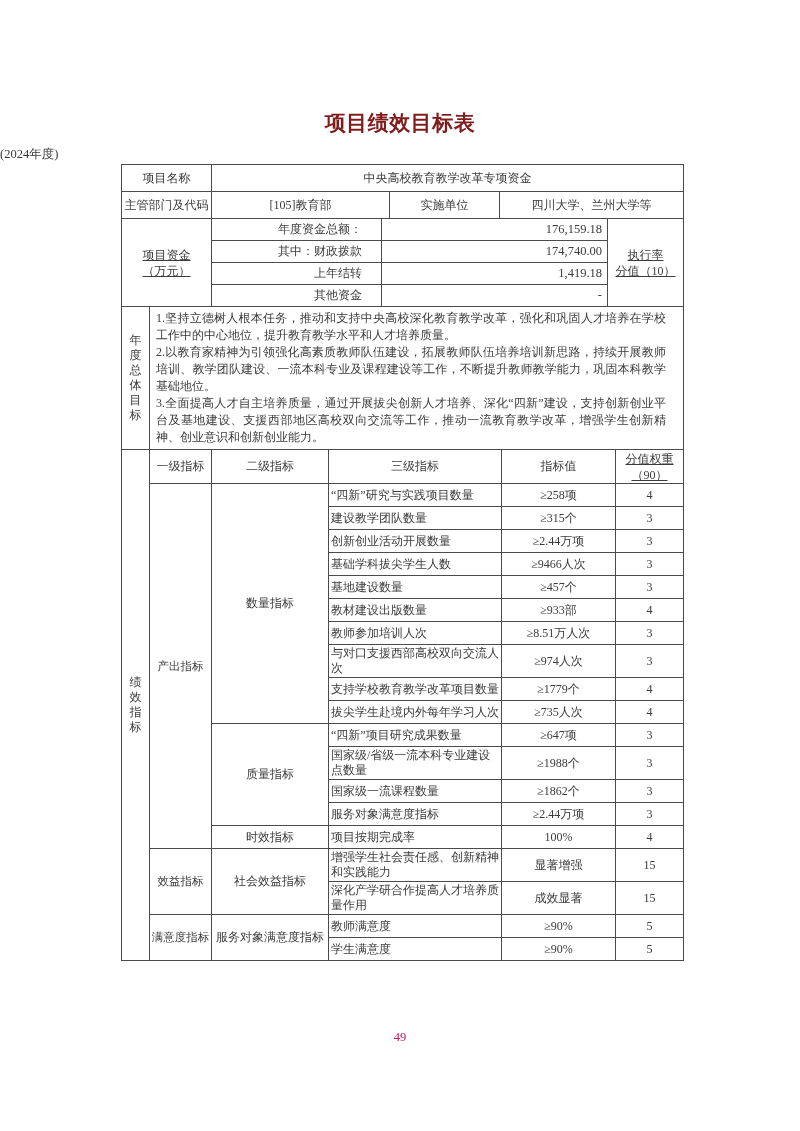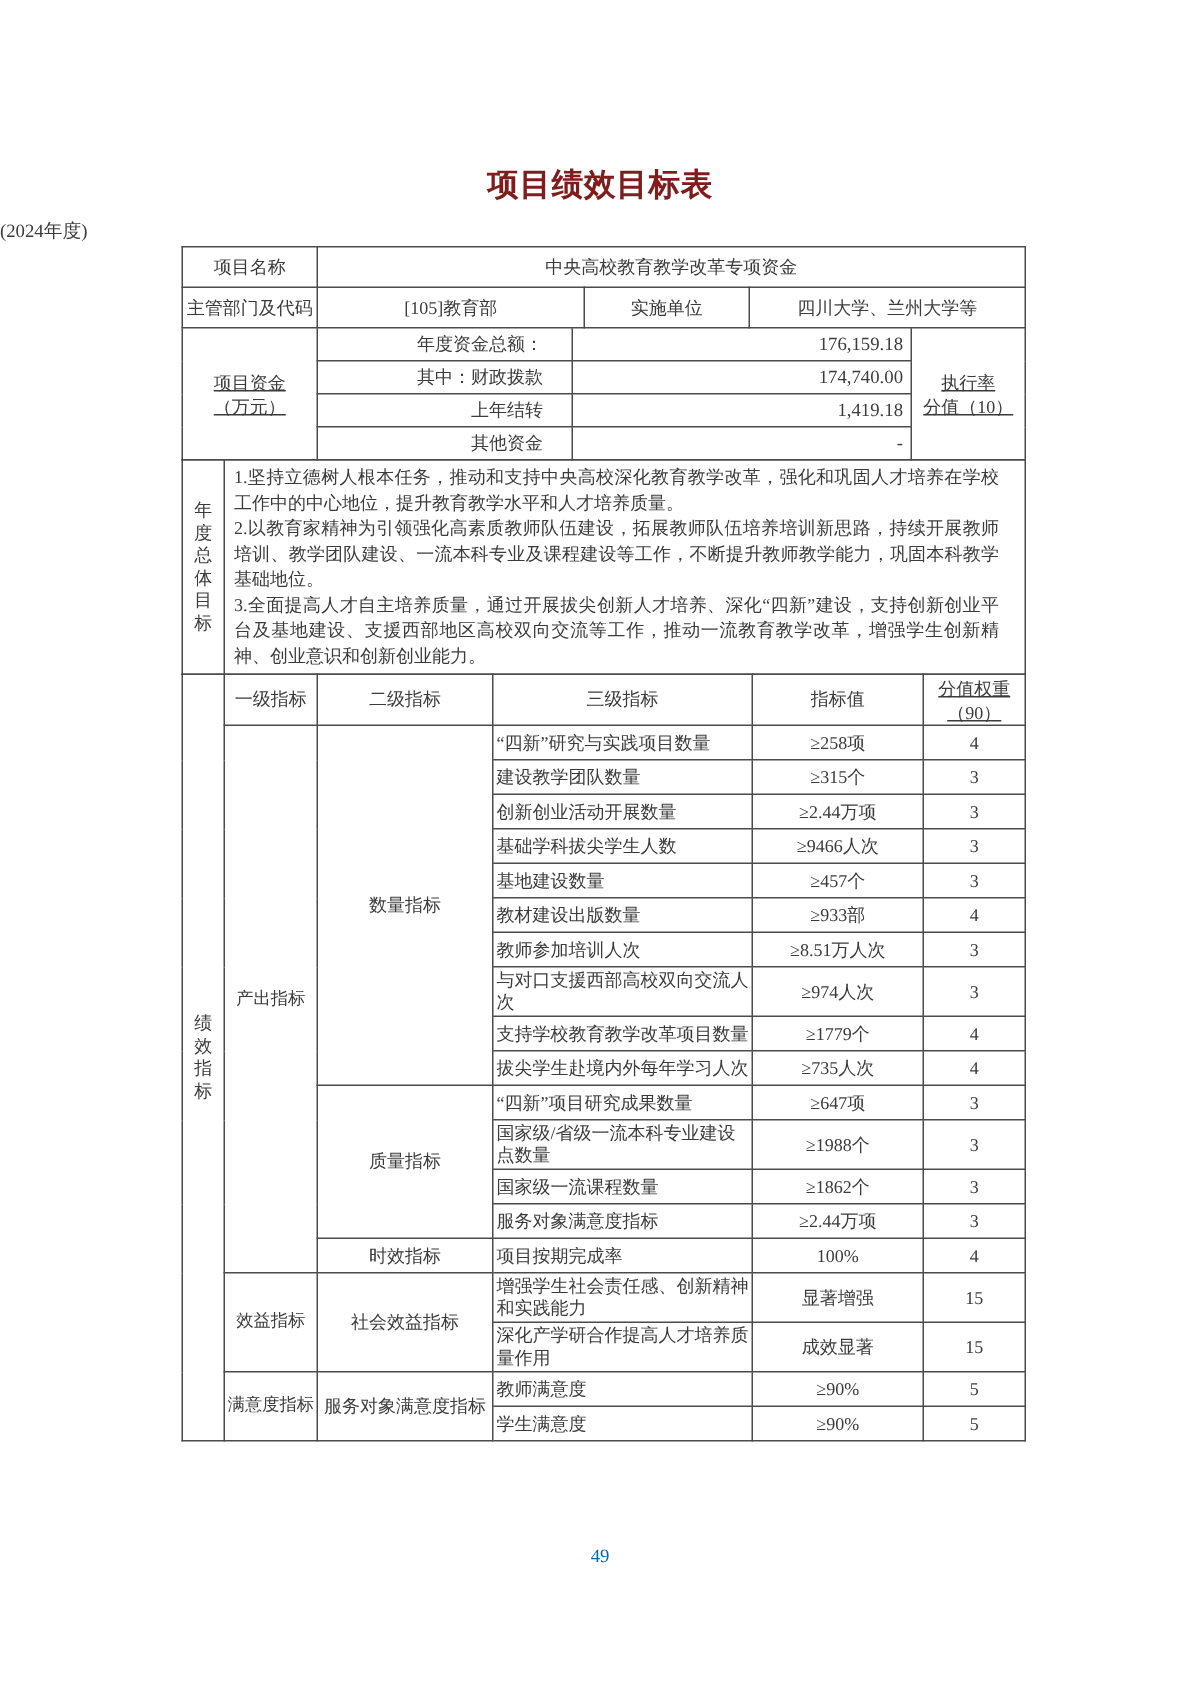--- a/index.html
+++ b/index.html
@@ -44,21 +44,21 @@
   
   tr.hr{height:34px;}
   tr.sr{height:23px;}
   tr.dr{height:31px;}
   .hc{text-align:center;}
   .lv1{text-align:center;padding:0;font-size:11.5px;}
   .lv2{text-align:center;padding:0 1px;}
   .ind{text-align:left;padding:1px 2px;line-height:15px;}
   .page-num{
     position:absolute;top:1030px;left:0;width:100%;text-align:center;
-    font-size:12.5px;color:#0369a1;
+    font-size:12.5px;color:#be185d;
   }
 </style>
 </head>
 <body>
 
 <div class="page">
 
   <div class="doc-title">项目绩效目标表</div>
   <div class="doc-subtitle">(2024年度)</div>
 

